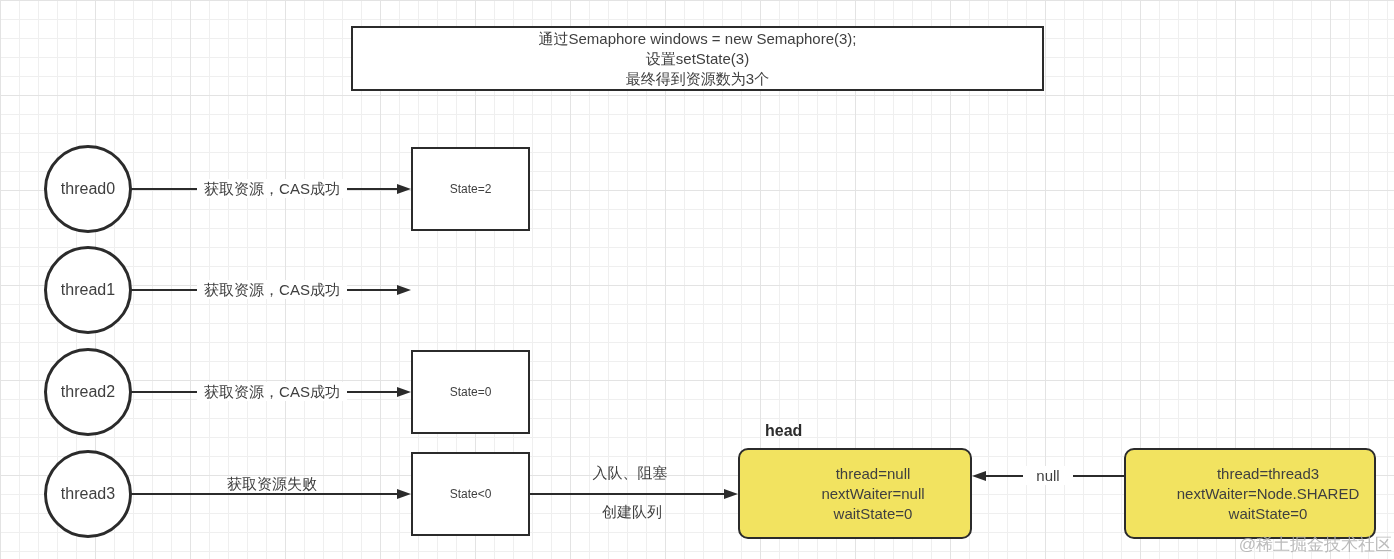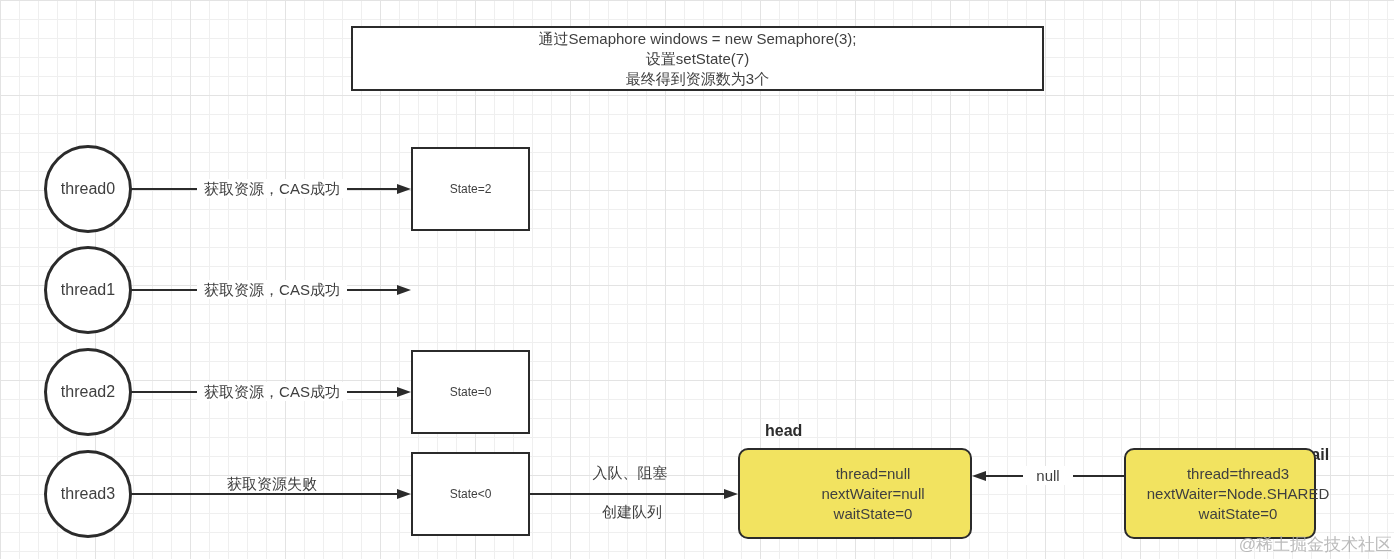--- a/index.html
+++ b/index.html
@@ -67,21 +67,21 @@
     font-size:17px;text-align:right;color:#b0b0b0;opacity:.85;z-index:5;white-space:nowrap;
   }
 </style>
 </head>
 <body>
 
 <div class="canvas">
 
   <div class="abs title-box">
     <div>通过Semaphore windows = new Semaphore(3);</div>
-    <div>设置setState(7)</div>
+    <div>设置setState(3)</div>
     <div>最终得到资源数为3个</div>
   </div>
 
   <div class="abs circle" style="left:44px;top:133px;">
     <span>thread0</span>
   </div>
   <div class="abs hline" style="left:131px;top:176px;width:266px;"></div>
   <div class="abs ah-r" style="left:397px;top:172px;"></div>
   <div class="abs edge-label" style="left:197px;top:167px;width:150px;">获取资源，CAS成功</div>
   <div class="abs state-box" style="left:411px;top:135px;">
@@ -125,21 +125,21 @@
     <div>thread=null</div>
     <div>nextWaiter=null</div>
     <div>waitState=0</div>
   </div>
 
   <div class="abs hline" style="left:986px;top:463px;width:138px;"></div>
   <div class="abs ah-l" style="left:972px;top:459px;"></div>
   <div class="abs edge-label" style="left:1023px;top:454px;width:50px;">null</div>
 
   <div class="abs node-title" style="left:1306px;top:434px;">tail</div>
-  <div class="abs node-box" style="left:1124px;top:436px;width:192px;">
+  <div class="abs node-box" style="left:1124px;top:436px;width:252px;">
     <div>thread=thread3</div>
     <div>nextWaiter=Node.SHARED</div>
     <div>waitState=0</div>
   </div>
 
   <div class="abs wm" style="left:1206px;top:521px;width:186px;">@稀土掘金技术社区</div>
 
 </div>
 
 </body></html>

